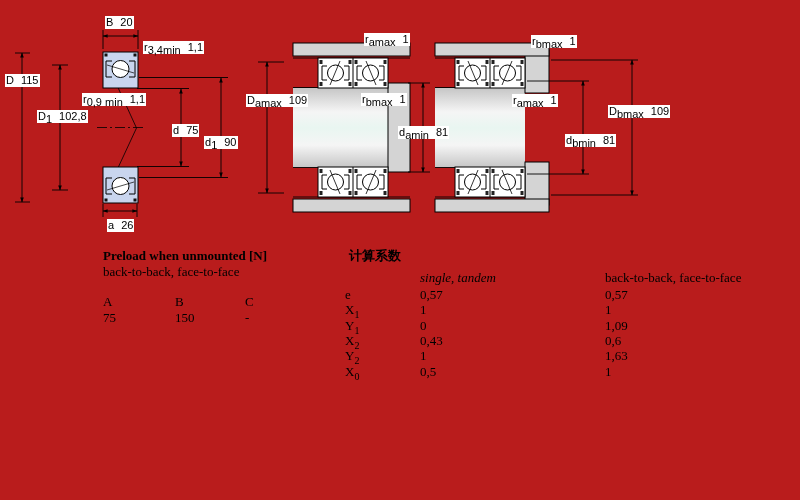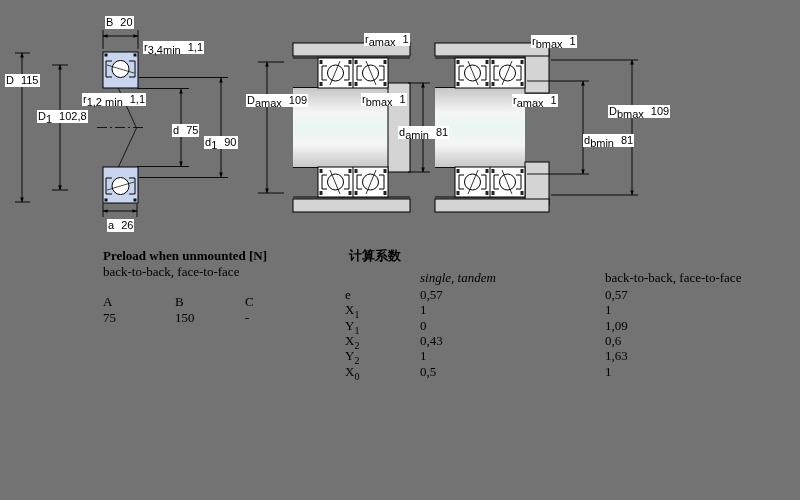--- a/index.html
+++ b/index.html
@@ -1,16 +1,16 @@
 <!DOCTYPE html>
 <html><head>
 <meta charset="utf-8">
 <style>
   html,body{margin:0;padding:0;background:#fff;}
-  .canvas{position:relative;width:800px;height:500px;background:#737373;overflow:hidden;
+  .canvas{position:relative;width:800px;height:500px;background:#b91c1c;overflow:hidden;
           font-family:"Liberation Sans",sans-serif;color:#000;}
   svg.fig{position:absolute;left:0;top:0;}
   .dim{position:absolute;font-size:11px;line-height:13px;white-space:nowrap;
        background:#fff;padding:0 1px;}
   .dim sub{font-size:11px;line-height:0;}
   .dim .dv{margin-left:7px;}
   .serif{font-family:"Liberation Serif",serif;font-size:13px;line-height:15px;}
   .abs{position:absolute;}
   .pt-title{font-weight:bold;}
   .frow{position:absolute;height:15.3px;width:450px;}
@@ -159,21 +159,21 @@
 </svg>
 
 <span class="dim" style="left:105px;top:16px;"><span>B</span><sub></sub><span class="dv">20</span></span>
 
 <span class="dim" style="left:143px;top:41px;"><span>r</span><sub>3,4min</sub><span class="dv">1,1</span></span>
 
 <span class="dim" style="left:5px;top:74px;"><span>D</span><sub></sub><span class="dv">115</span></span>
 
 <span class="dim" style="left:37px;top:110px;"><span>D</span><sub>1</sub><span class="dv">102,8</span></span>
 
-<span class="dim" style="left:82px;top:93px;"><span>r</span><sub>1,2 min</sub><span class="dv">1,1</span></span>
+<span class="dim" style="left:82px;top:93px;"><span>r</span><sub>0,9 min</sub><span class="dv">1,1</span></span>
 
 <span class="dim" style="left:172px;top:124px;"><span>d</span><sub></sub><span class="dv">75</span></span>
 
 <span class="dim" style="left:204px;top:136px;"><span>d</span><sub>1</sub><span class="dv">90</span></span>
 
 <span class="dim" style="left:107px;top:219px;"><span>a</span><sub></sub><span class="dv">26</span></span>
 
 <span class="dim" style="left:364px;top:33px;"><span>r</span><sub>amax</sub><span class="dv">1</span></span>
 
 <span class="dim" style="left:246px;top:94px;"><span>D</span><sub>amax</sub><span class="dv">109</span></span>
@@ -181,21 +181,21 @@
 <span class="dim" style="left:361px;top:93px;"><span>r</span><sub>bmax</sub><span class="dv">1</span></span>
 
 <span class="dim" style="left:398px;top:126px;"><span>d</span><sub>amin</sub><span class="dv">81</span></span>
 
 <span class="dim" style="left:531px;top:35px;"><span>r</span><sub>bmax</sub><span class="dv">1</span></span>
 
 <span class="dim" style="left:512px;top:94px;"><span>r</span><sub>amax</sub><span class="dv">1</span></span>
 
 <span class="dim" style="left:608px;top:105px;"><span>D</span><sub>bmax</sub><span class="dv">109</span></span>
 
-<span class="dim" style="left:583px;top:134px;"><span>d</span><sub>bmin</sub><span class="dv">81</span></span>
+<span class="dim" style="left:565px;top:134px;"><span>d</span><sub>bmin</sub><span class="dv">81</span></span>
 
 <div class="abs serif pt-title" style="left:103px;top:248px;">Preload when unmounted [N]</div>
 <div class="abs serif" style="left:103px;top:264px;">back-to-back, face-to-face</div>
 <div class="abs serif" style="left:103px;top:294px;width:220px;">
   <span class="abs" style="left:0;">A</span>
   <span class="abs" style="left:72px;">B</span>
   <span class="abs" style="left:142px;">C</span>
 </div>
 <div class="abs serif" style="left:103px;top:310px;width:220px;">
   <span class="abs" style="left:0;">75</span>

